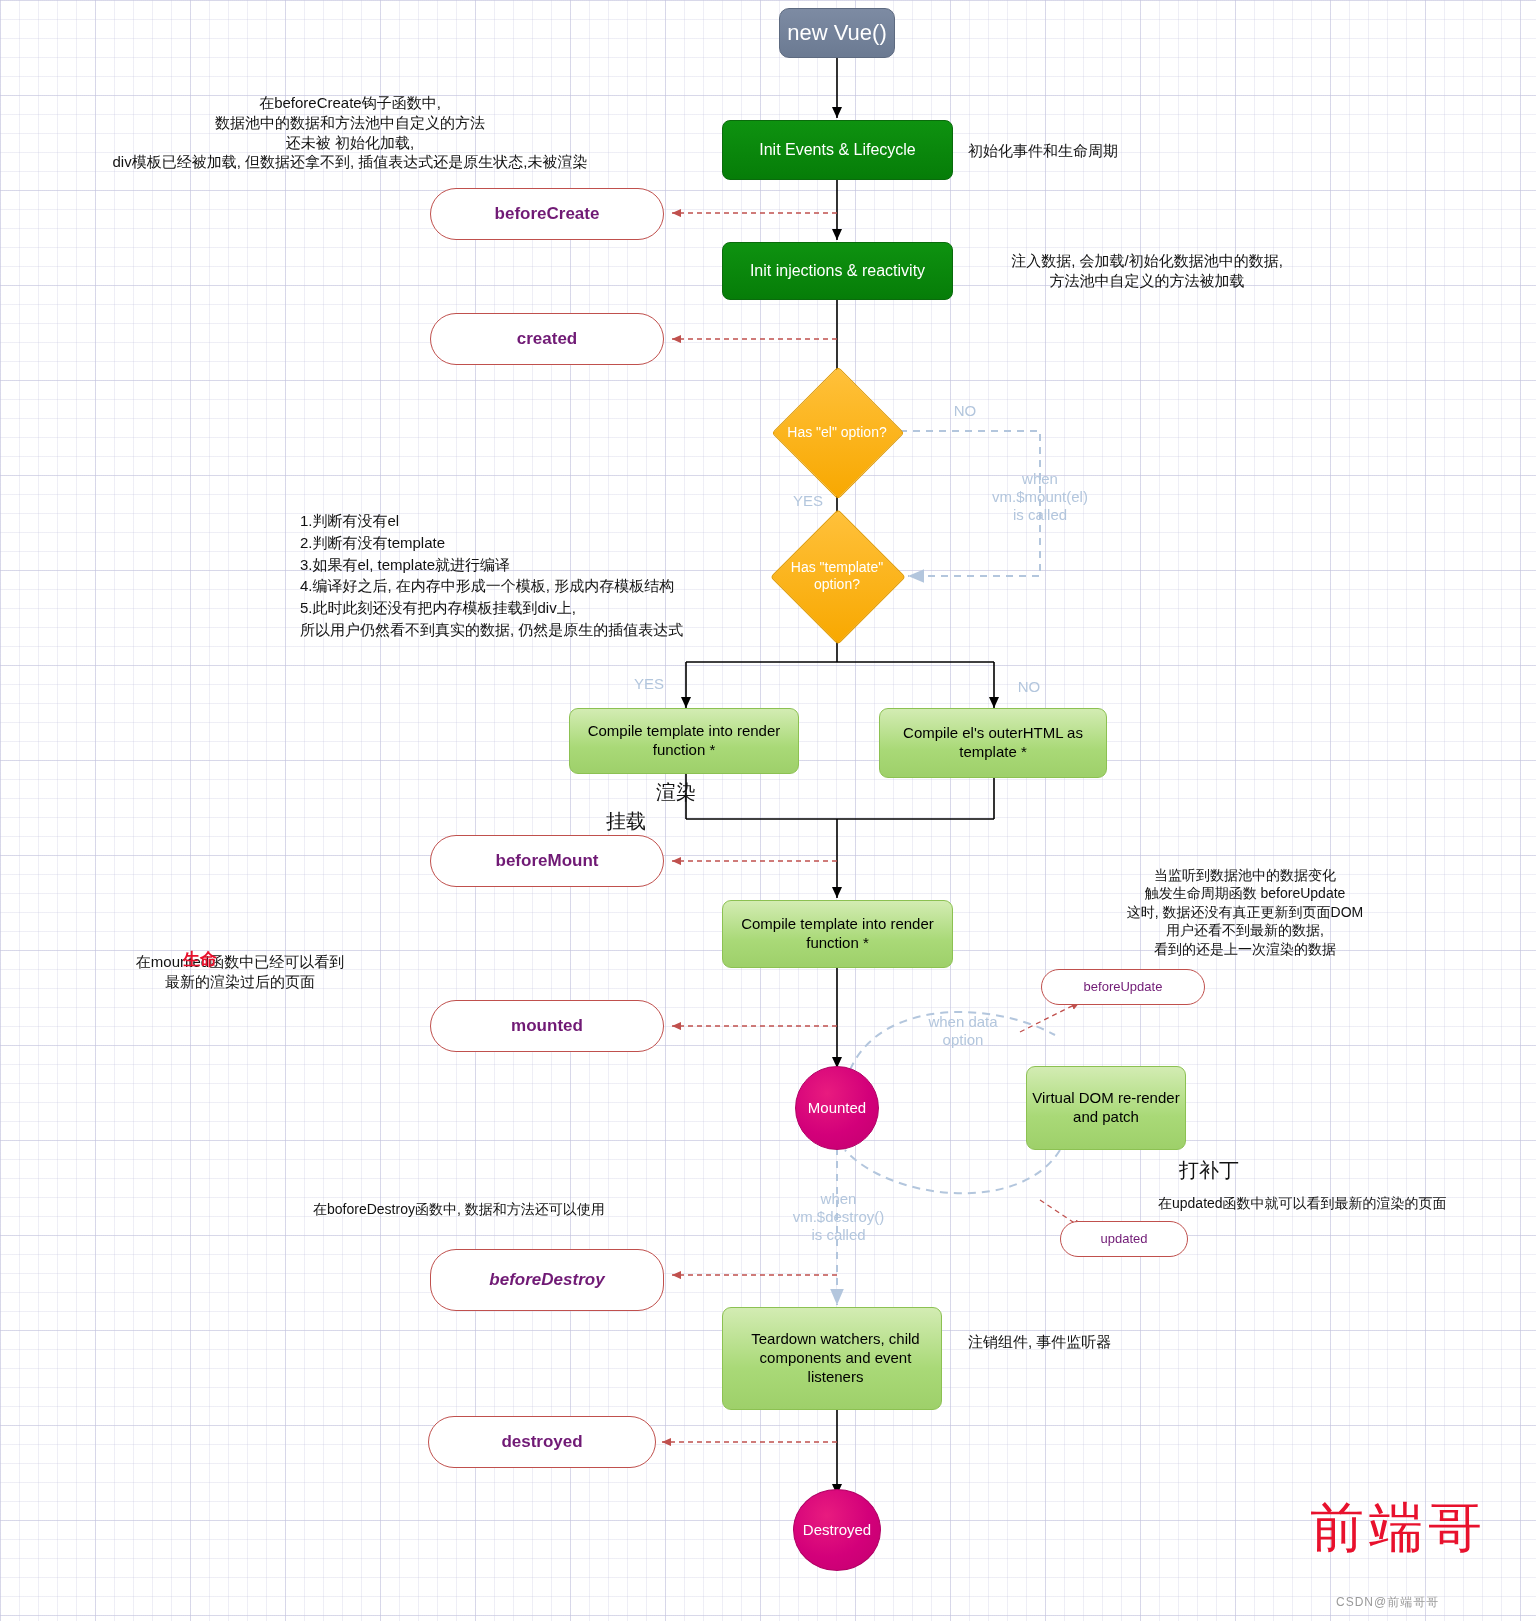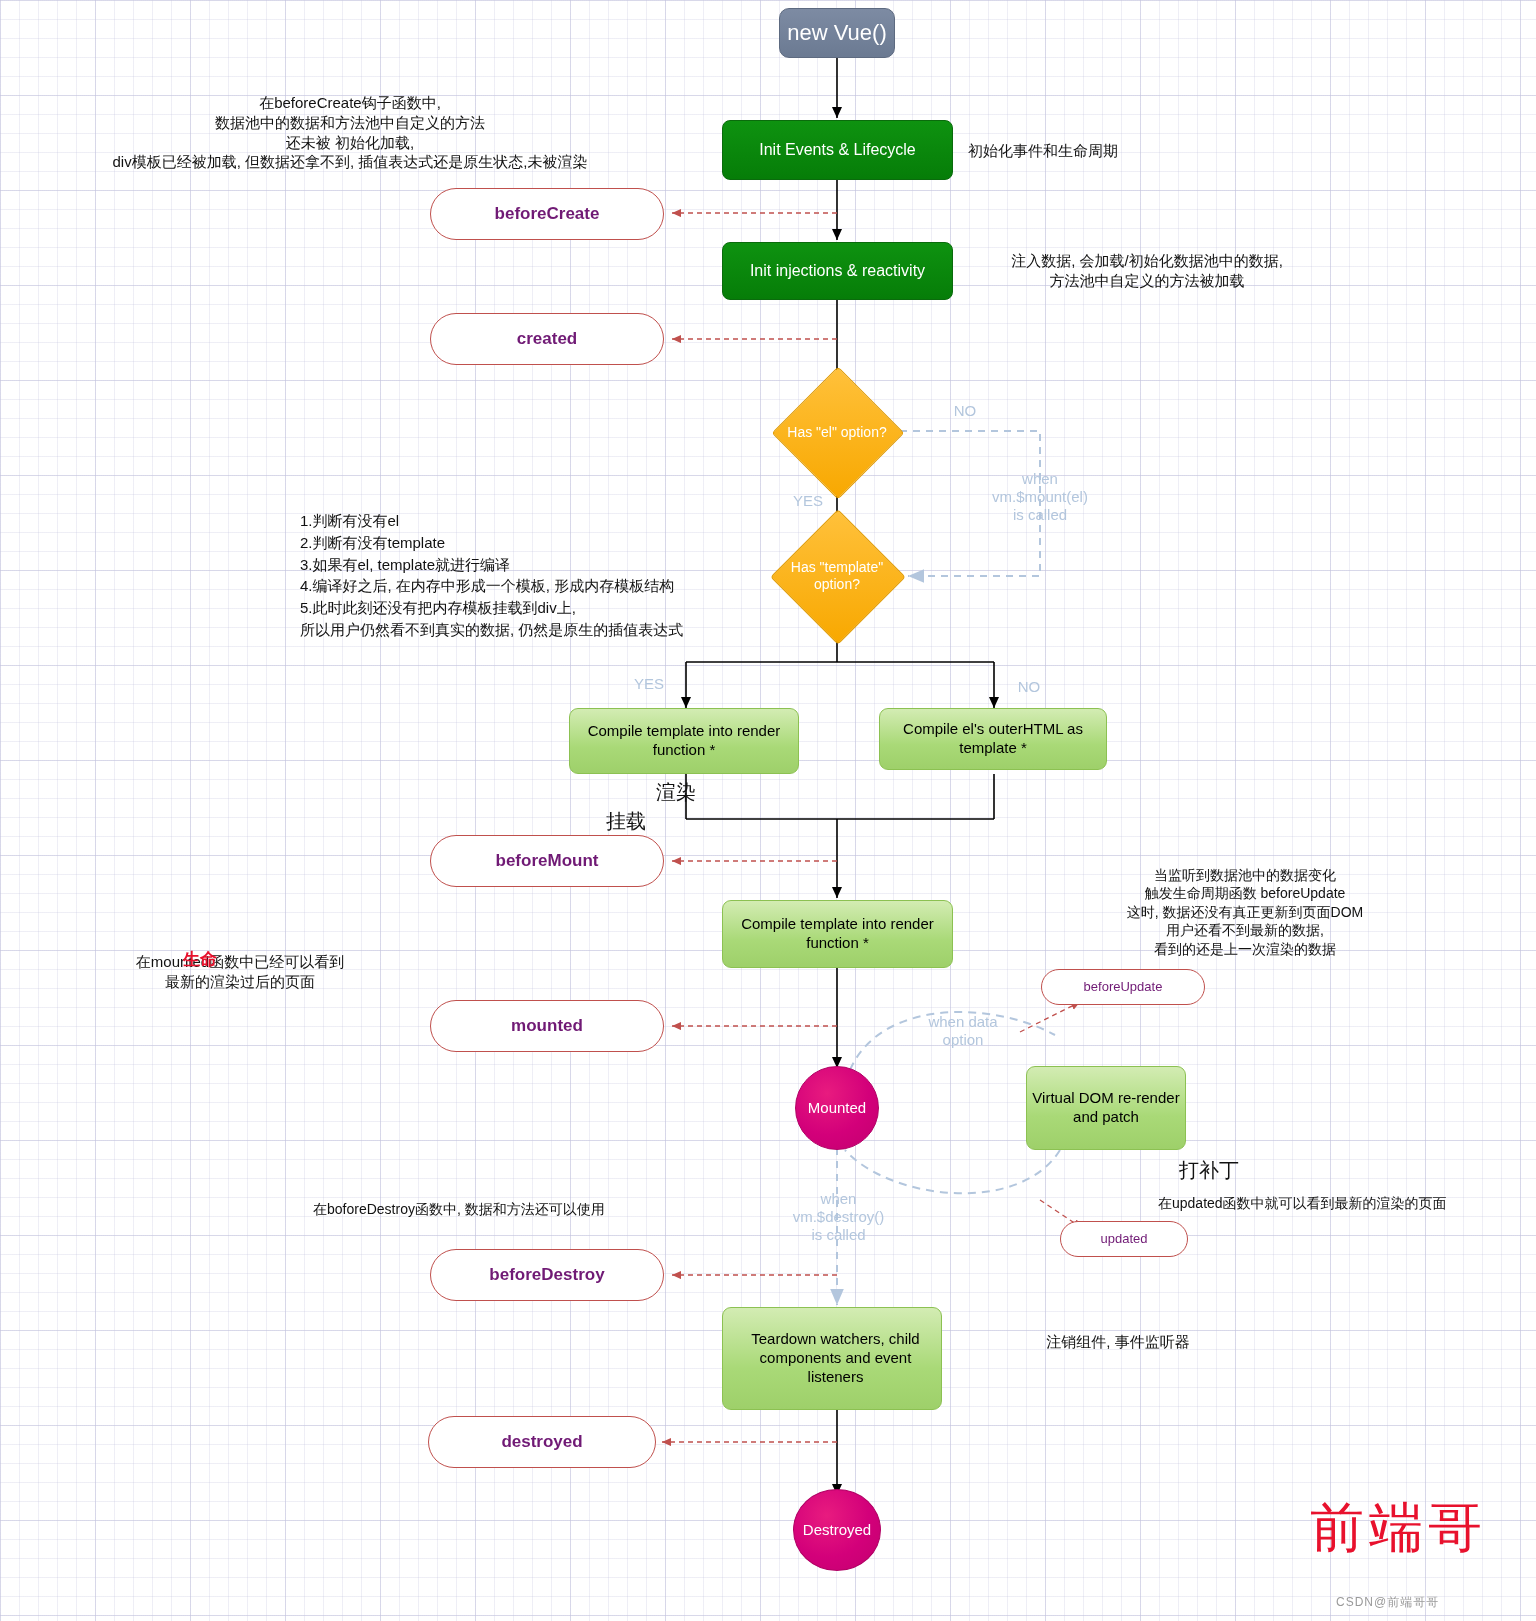--- a/index.html
+++ b/index.html
@@ -227,21 +227,21 @@
     <div class="diamond-shape" style="width:94px; height:94px; left:17px; top:1px;"></div>
     <div class="diamond-label">Has
 "template"
 option?</div>
   </div>
 
   <div class="node n-green" style="left:569px; top:708px; width:230px; height:66px;">Compile template
 into
 render function *</div>
 
-  <div class="node n-green" style="left:879px; top:708px; width:228px; height:62px;">Compile el's
+  <div class="node n-green" style="left:879px; top:708px; width:228px; height:70px;">Compile el's
 outerHTML
 as template *</div>
 
   <div class="node n-green" style="left:722px; top:900px; width:231px; height:68px;">Compile template
 into
 render function *</div>
 
   <div class="node n-green" style="left:1026px; top:1066px; width:160px; height:84px;">Virtual DOM
 re-render
 and patch</div>
@@ -260,21 +260,21 @@
   <div class="node n-hook" style="left:430px; top:313px; width:234px; height:52px;">created</div>
 
   <div class="node n-hook" style="left:430px; top:835px; width:234px; height:52px;">beforeMount</div>
 
   <div class="node n-hook" style="left:430px; top:1000px; width:234px; height:52px;">mounted</div>
 
   <div class="node n-hook small" style="left:1041px; top:969px; width:164px; height:36px;">beforeUpdate</div>
 
   <div class="node n-hook small" style="left:1060px; top:1221px; width:128px; height:36px;">updated</div>
 
-  <div class="node n-hook" style="left:430px; top:1249px; width:234px; height:52px;">beforeDestroy</div>
+  <div class="node n-hook" style="left:430px; top:1249px; width:234px; height:62px;font-style:italic;">beforeDestroy</div>
 
   <div class="node n-hook" style="left:428px; top:1416px; width:228px; height:52px;">destroyed</div>
 
   <div class="edge-label" style="left:935px; top:402px; width:60px;">NO</div>
 
   <div class="edge-label" style="left:776px; top:492px; width:64px;">YES</div>
 
   <div class="edge-label" style="left:960px; top:470px; width:160px;">when
 vm.$mount(el)
 is called</div>
@@ -322,18 +322,18 @@
 这时, 数据还没有真正更新到页面DOM
 用户还看不到最新的数据,
 看到的还是上一次渲染的数据</div>
 
   <div class="cn-label" style="left:1131px; top:1157px;">打补丁</div>
 
   <div class="ann left ann-small" style="left:1158px; top:1194px; width:380px;">在updated函数中就可以看到最新的渲染的页面</div>
 
   <div class="ann left ann-small" style="left:313px; top:1200px; width:440px;">在boforeDestroy函数中, 数据和方法还可以使用</div>
 
-  <div class="ann left" style="left:968px; top:1332px; width:300px;text-align:center;">注销组件, 事件监听器</div>
+  <div class="ann left" style="left:968px; top:1332px; width:300px;">注销组件, 事件监听器</div>
 
   <div class="watermark-main" style="left:1310px; top:1492px;">前端哥</div>
   <div class="watermark-sub" style="left:1336px; top:1594px;">CSDN@前端哥哥</div>
 
 </div>
 
 </body></html>

